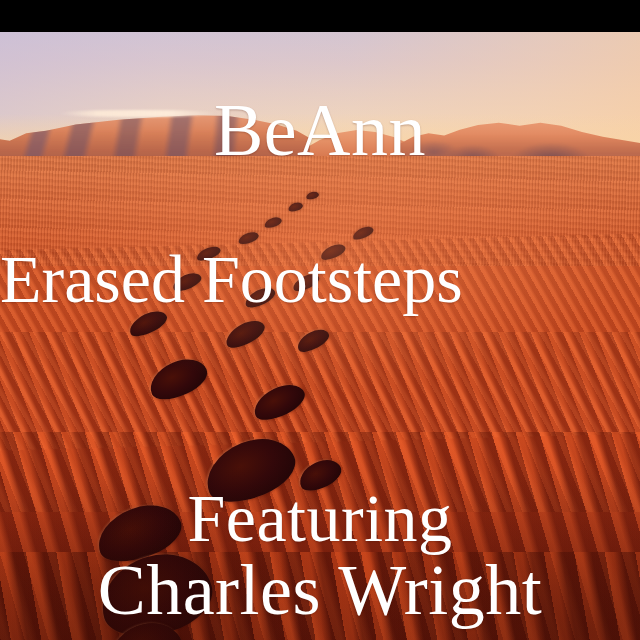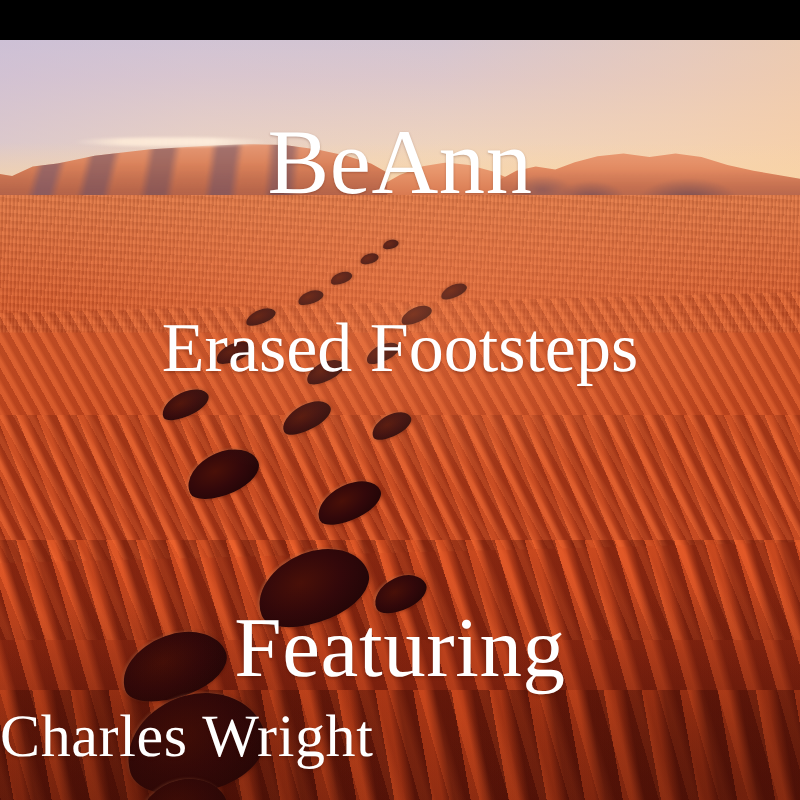--- a/index.html
+++ b/index.html
@@ -272,36 +272,37 @@
   #artist-name {
     left: 0; top: 58px;
     width: 640px;
     text-align: center;
     font-size: 74px;
     line-height: 80px;
   }
   #album-title {
     left: 0; top: 206px;
     width: 640px;
-    text-align: center;
-    font-size: 56px;
+    text-align: left;
+    font-size: 68px;
     line-height: 82px;
     letter-spacing: 0px;
   }
   #featuring-label {
     left: 0; top: 449px;
     width: 640px;
     text-align: center;
     font-size: 68px;
     line-height: 74px;
   }
   #featured-artist {
     left: 0; top: 519px;
     width: 640px;
-    font-size: 48px;
+    text-align: center;
+    font-size: 72px;
     line-height: 78px;
   }
 </style>
 </head>
 <body>
 
 <div id="cover">
 
   <div class="sky"></div>
   <div class="sky-haze"></div>

